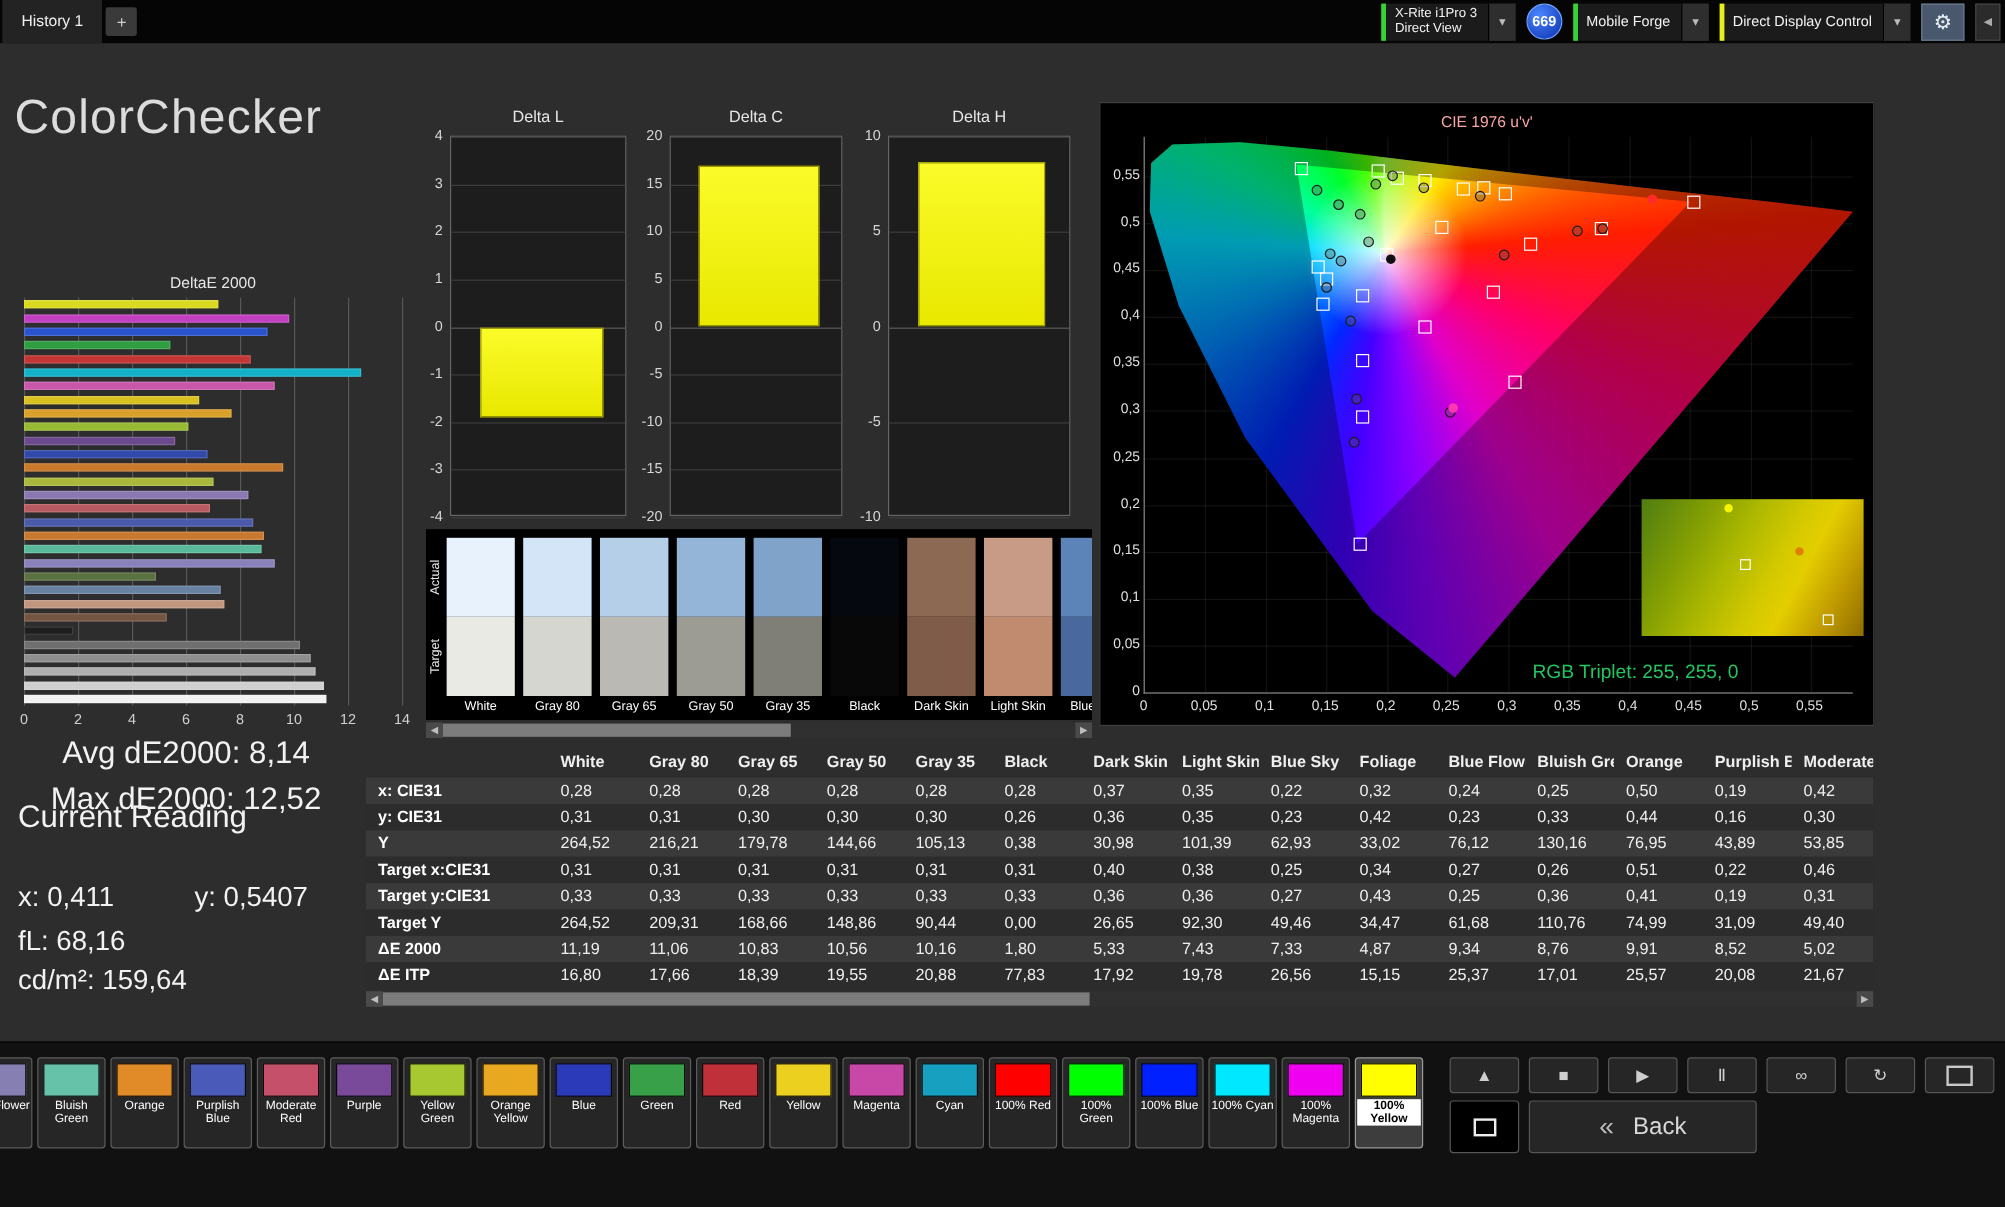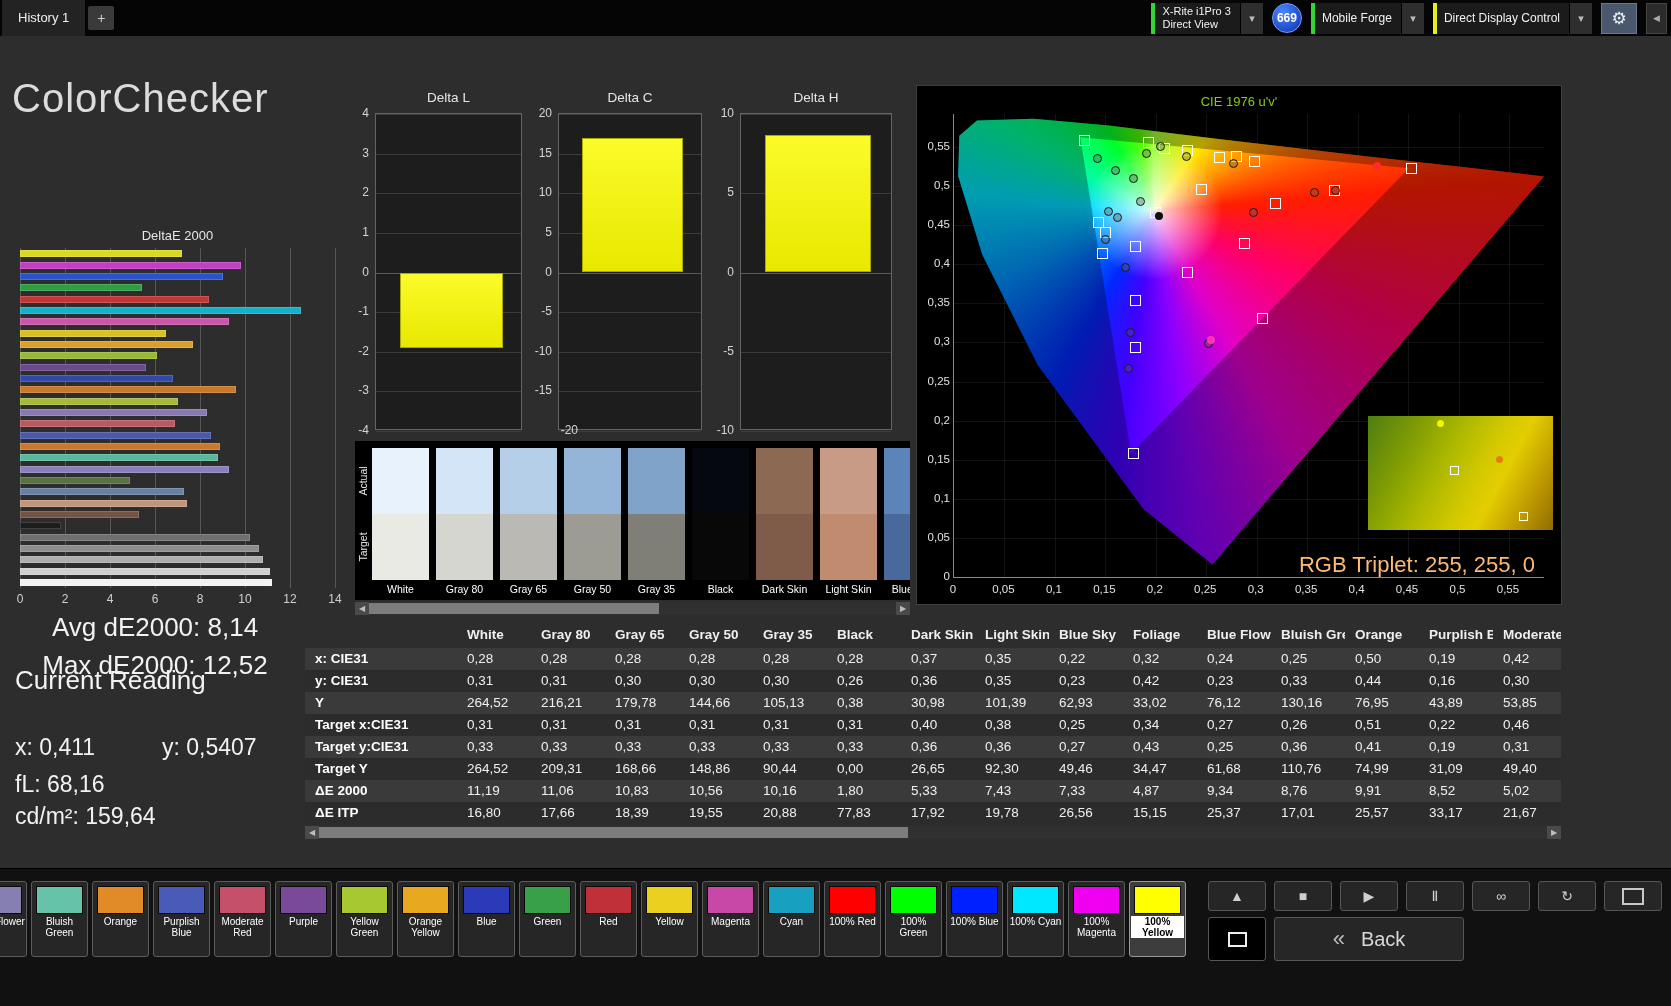--- a/index.html
+++ b/index.html
@@ -55,21 +55,21 @@
   .spatch{width:57px;flex-shrink:0}
   .spatch .sa,.spatch .st{width:57px;height:66px}
   .spatch .sl{margin-top:3px;font-size:10.5px;color:#fff;text-align:center;white-space:nowrap;overflow:hidden}
   .sbar{position:absolute;height:13px;display:flex;background:#303030}
   .sb-btn{width:14px;height:13px;background:#4a4a4a;color:#bdbdbd;font-size:8px;line-height:13px;text-align:center;flex-shrink:0}
   .sb-track{flex:1;position:relative;background:#303030}
   .sb-thumb{position:absolute;top:1px;bottom:1px;background:#7c7c7c}
 
   
   #cie-panel{left:916px;top:85px;width:646px;height:520px;background:#000;border:1px solid #3f3f3f;box-sizing:border-box}
-  #cie-title{position:absolute;left:0;top:8px;width:100%;text-align:center;font-size:13px;color:#84cc16}
+  #cie-title{position:absolute;left:0;top:8px;width:100%;text-align:center;font-size:13px;color:#fca5a5}
   #cie-plot{position:absolute;left:36px;top:28px;width:590px;height:463px;border-left:1px solid #8a8a8a;border-bottom:1px solid #8a8a8a}
   .cie-layer{position:absolute;left:0;top:0;width:100%;height:100%}
   #cie-horseshoe{
      background:
        linear-gradient(rgba(0,0,0,0.30),rgba(0,0,0,0.30)),
        radial-gradient(circle 95px at 33.9% 21%, rgba(255,255,255,0.88), rgba(255,255,255,0) 72%),
        conic-gradient(from 0deg at 33.9% 21%,
          #9fff3c 0deg,#ffe800 35deg,#ff9100 60deg,#ff1e00 85deg,#ff0066 115deg,
          #e100c8 150deg,#8a00ff 172deg,#4400ff 188deg,#0028ff 210deg,#0090ff 245deg,
          #00e0ff 275deg,#00ff9a 300deg,#00ff2a 330deg,#55ff00 350deg,#9fff3c 360deg);
@@ -86,21 +86,21 @@
   .cie-grid-v{position:absolute;top:0;bottom:0;width:1px;background:rgba(255,255,255,0.07)}
   .cie-grid-h{position:absolute;left:0;right:0;height:1px;background:rgba(255,255,255,0.07)}
   .cie-ytick{position:absolute;width:31px;text-align:right;font-size:11.5px;color:#e0e0e0}
   .cie-xtick{position:absolute;width:34px;text-align:center;font-size:11.5px;color:#e0e0e0}
   .mk-square{position:absolute;width:11px;height:11px;border:1.5px solid #fff;box-sizing:border-box}
   .mk-ring{position:absolute;width:9px;height:9px;border-radius:50%;border:1.5px solid #1c1c1c;
            background:rgba(90,90,90,0.35);box-sizing:border-box}
   .mk-dot{position:absolute;width:8px;height:8px;border-radius:50%}
   #cie-inset{position:absolute;left:451px;top:330px;width:185px;height:114px;
      background:linear-gradient(118deg,#4f7d12 0%,#7f9c04 22%,#aab700 40%,#d4c900 58%,#e3ce00 68%,#c19b00 84%,#8f6d00 100%)}
-  #rgb-triplet{position:absolute;left:360px;top:466px;width:280px;text-align:center;font-size:22px;color:#fdba74}
+  #rgb-triplet{position:absolute;left:360px;top:466px;width:280px;font-size:16px;color:#22c55e}
 
   
   #results-table{left:305px;top:622px;width:1256px;height:204px;overflow:hidden}
   .trow{display:flex;height:22px;line-height:22px}
   .trow.thead{height:26px;line-height:26px;font-weight:bold;background:transparent !important}
   #results-table .trow:nth-child(even){background:#3a3a3a}
   #results-table .trow:nth-child(odd){background:#2c2c2c}
   .tcell{width:74px;flex-shrink:0;overflow:hidden;white-space:nowrap;padding-left:10px;
          box-sizing:border-box;font-size:13.5px;color:#efefef}
   .tlabel{width:152px;font-weight:bold;color:#fff}
@@ -317,21 +317,21 @@
       <div class="dbar" style="left: 23px; width: 101px; top: 23.775px; height: 134.725px;"></div>
     </div>
     <div class="dtick" style="left: 518px; top: 106px;">20</div>
     <div class="dtick" style="left: 518px; top: 145.625px;">15</div>
     <div class="dtick" style="left: 518px; top: 185.25px;">10</div>
     <div class="dtick" style="left: 518px; top: 224.875px;">5</div>
     <div class="dtick" style="left: 518px; top: 264.5px;">0</div>
     <div class="dtick" style="left: 518px; top: 304.125px;">-5</div>
     <div class="dtick" style="left: 518px; top: 343.75px;">-10</div>
     <div class="dtick" style="left: 518px; top: 383.375px;">-15</div>
-    <div class="dtick" style="left: 544px; top: 423px; text-align: right;">-20</div>
+    <div class="dtick" style="left: 518px; top: 423px; text-align: right;">-20</div>
     <div class="dtitle" style="left: 710px; top: 90px; width: 212px;">Delta H</div>
     <div class="dpanel" style="left: 740px; top: 113px; width: 152px; height: 317px;">
       <div class="hgrid" style="top: 0px;"></div>
       <div class="hgrid" style="top: 79.25px;"></div>
       <div class="hgrid zero" style="top: 158.5px;"></div>
       <div class="hgrid" style="top: 237.75px;"></div>
       <div class="hgrid" style="top: 317px;"></div>
       <div class="dbar" style="left: 24px; width: 106px; top: 20.605px; height: 137.895px;"></div>
     </div>
     <div class="dtick" style="left: 700px; top: 106px;">10</div>
@@ -668,21 +668,21 @@
       <div class="tcell">19,55</div>
       <div class="tcell">20,88</div>
       <div class="tcell">77,83</div>
       <div class="tcell">17,92</div>
       <div class="tcell">19,78</div>
       <div class="tcell">26,56</div>
       <div class="tcell">15,15</div>
       <div class="tcell">25,37</div>
       <div class="tcell">17,01</div>
       <div class="tcell">25,57</div>
-      <div class="tcell">33,17</div>
+      <div class="tcell">20,08</div>
       <div class="tcell">21,67</div>
     </div>
   </div>
 <div class="abs sbar" style="left:305px;top:826px;width:1256px">
   <div class="sb-btn">◀</div>
   <div class="sb-track">
       <div class="sb-thumb" style="left:0;width:48%"></div>
     </div>
   <div class="sb-btn">▶</div>
 </div>

